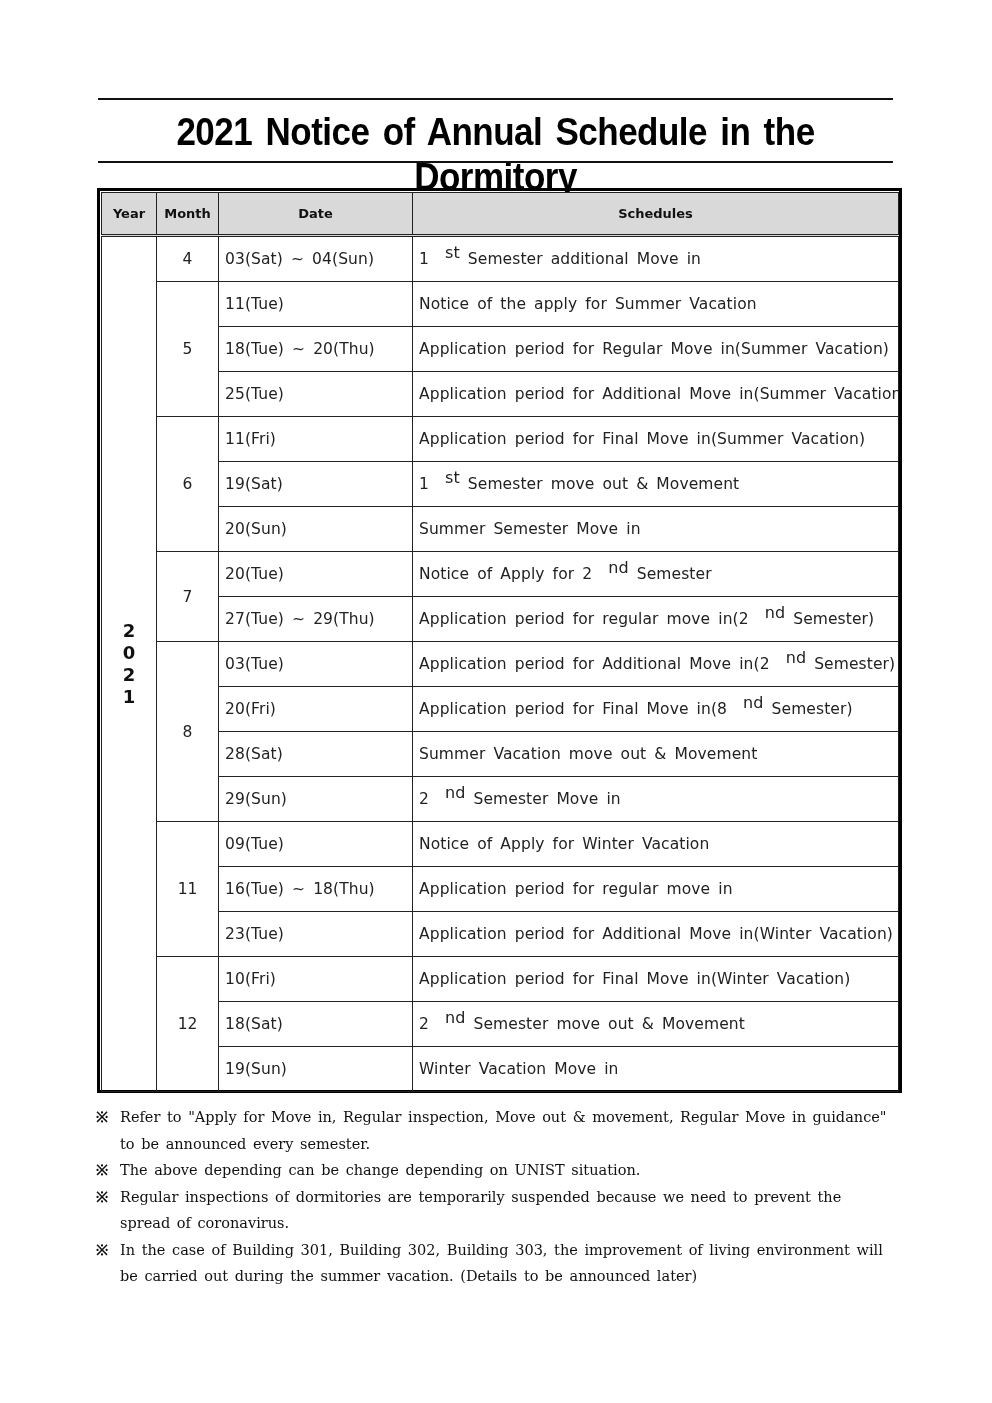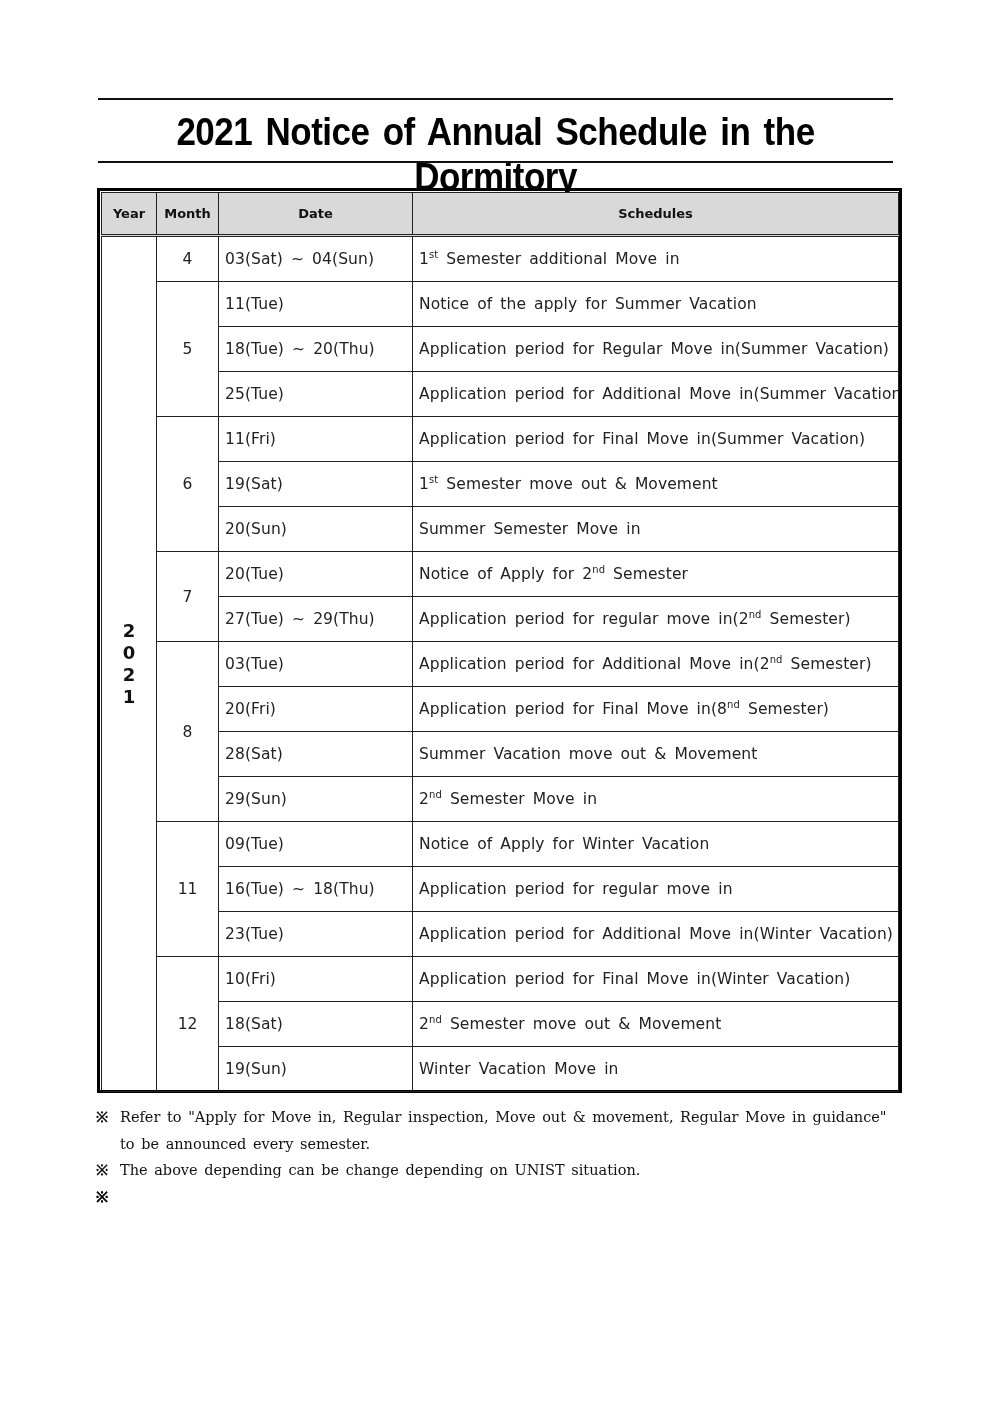--- a/index.html
+++ b/index.html
@@ -16,21 +16,21 @@
   .table-outer { position: absolute; left: 97px; top: 188px; width: 797px; height: 897px;
                  border: 3px solid #000; padding: 1px; }
   table { border-collapse: collapse; width: 797px; table-layout: fixed; }
   th, td { border: 1px solid #222; font-size: 15.5px; color: #222; padding: 0; }
   th { background: #d9d9d9; height: 41px; font-weight: bold; font-size: 13px; color: #111; }
   thead tr { border-bottom: 3px double #222; }
   td { height: 44px; }
   td.c { text-align: center; }
   td.date, td.sched { text-align: left; padding-left: 6px; word-spacing: 3px; letter-spacing: 0.1px; white-space: nowrap; overflow: hidden; }
   td.year { text-align: center; font-family: "DejaVu Sans", sans-serif; font-weight: bold; font-size: 18px; line-height: 22px; color: #111; }
-  sup { font-size: 10px; vertical-align: super; line-height: 0; }
+  sup { font-size: 16px; vertical-align: super; line-height: 0; margin-left: 16px; }
   .year-digit { display: block; }
 
   .notes { position: absolute; left: 96px; top: 1104px; width: 800px; font-family: "DejaVu Serif", serif; font-size: 14.5px; color: #111; line-height: 26.5px; }
   .note { position: relative; padding-left: 24px; }
   .note .mark { position: absolute; left: 0; top: 0; font-weight: bold; }
   .note .txt { word-spacing: 2px; }
 </style>
 </head>
 <body>
 
@@ -146,15 +146,15 @@
           <td class="date">19(Sun)</td>
           <td class="sched"><span>Winter Vacation Move in</span></td>
         </tr>
       </tbody>
   </table>
 </div>
 
 <div class="notes" id="notes">
     <div class="note"><span class="mark">※</span><span class="txt">Refer to "Apply for Move in, Regular inspection, Move out &amp; movement, Regular Move in guidance" to be announced every semester.</span></div>
     <div class="note"><span class="mark">※</span><span class="txt">The above depending can be change depending on UNIST situation.</span></div>
-    <div class="note"><span class="mark">※</span></div>
-    <div class="note"><span class="mark">※</span></div>
+    <div class="note"><span class="mark">※</span><span class="txt">Regular inspections of dormitories are temporarily suspended because we need to prevent the spread of coronavirus.</span></div>
+    <div class="note"><span class="mark">※</span><span class="txt">In the case of Building 301, Building 302, Building 303, the improvement of living environment will be carried out during the summer vacation. (Details to be announced later)</span></div>
   </div>
 
 </body></html>

